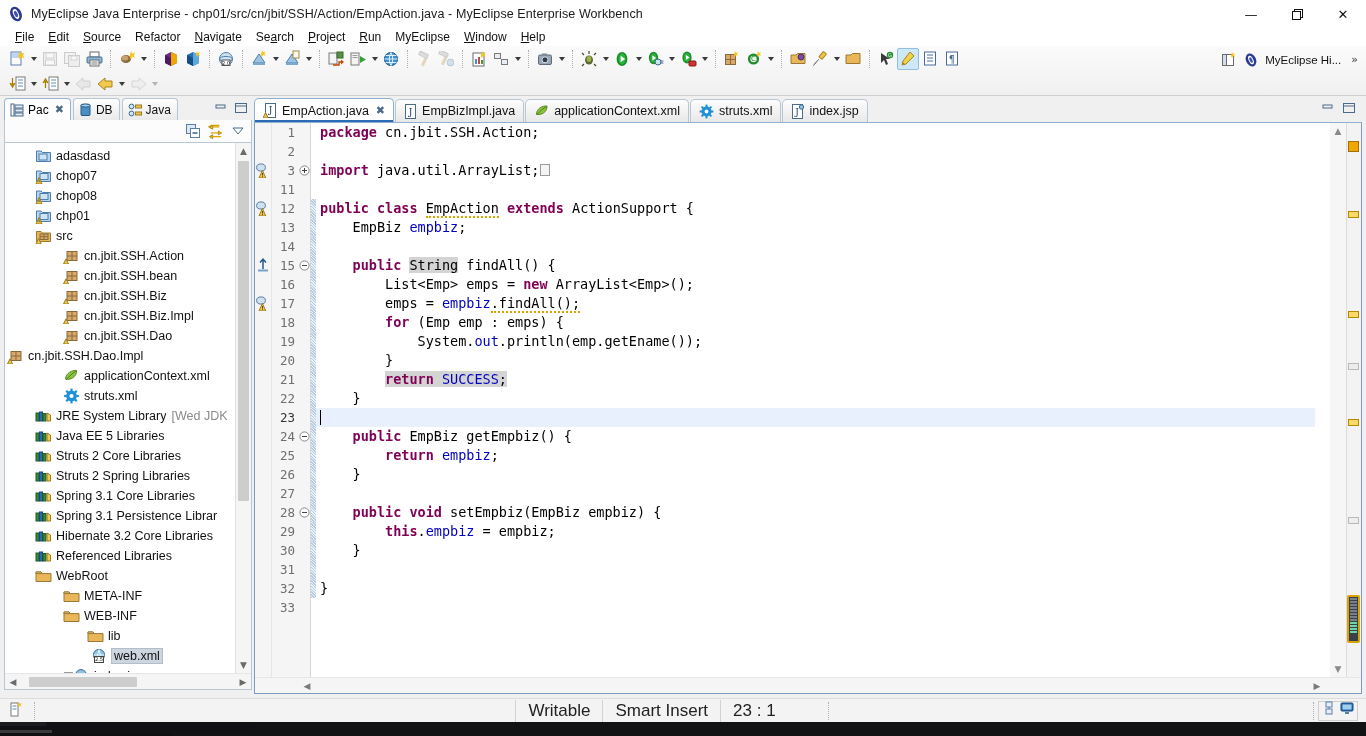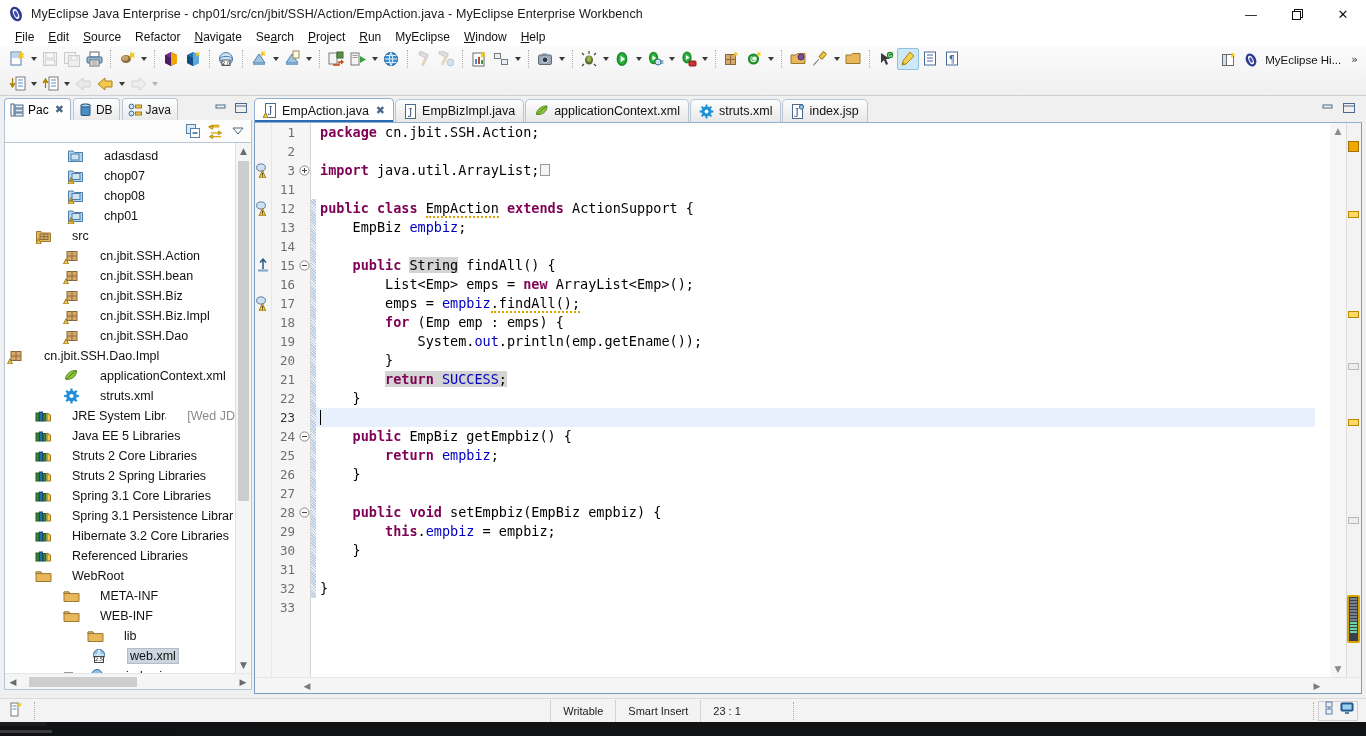--- a/index.html
+++ b/index.html
@@ -133,21 +133,20 @@
     border: 1px solid #b9c6d3; overflow: hidden;
   }
   .treescroll {
     position: absolute; left: 0; top: 0; right: 16px; bottom: 16px;
     overflow: hidden; padding-top: 3px;
   }
   .trow {
     display: flex; align-items: center; height: 20px;
     font-size: 12.5px; color: #111; white-space: nowrap;
     padding-left: 2px;
-    gap: 16px;
   }
   .trow.sel-row .tlabel {
     background: #cdd6e0; outline: 1px solid #b4bcc6;
     padding: 0 2px;
   }
   .texp {
     width: 14px; height: 18px; display: flex;
     align-items: center; justify-content: center; flex: none;
   }
   .ticon { width: 17px; height: 17px; margin-right: 4px; flex: none; position: relative; }
@@ -287,21 +286,21 @@
   .statusbar {
     position: absolute; left: 0; top: 698px; width: 1366px; height: 24px;
     background: #f3f3f3; border-top: 1px solid #dcdcdc;
     display: flex; align-items: center;
   }
   .sb-icon { width: 22px; height: 20px; margin-left: 8px; position: relative; }
   .sb-sep {
     width: 1px; height: 18px; border-left: 1px dotted #b0b0b0; margin: 0 4px;
   }
   .sb-cell {
-    font-size: 11px; color: #222; padding: 0 12px; height: 20px;
+    font-size: 17px; color: #222; padding: 0 12px; height: 20px;
     display: flex; align-items: center; white-space: nowrap;
   }
   .sb-div { width: 1px; height: 22px; background: #d2d2d2; }
   .sb-right { margin-left: auto; display: flex; align-items: center; padding-right: 8px; }
   .sb-box {
     border: 1px solid #cfcfcf; height: 20px; display: flex;
     align-items: center; padding: 0 3px; gap: 4px;
   }
 
   

